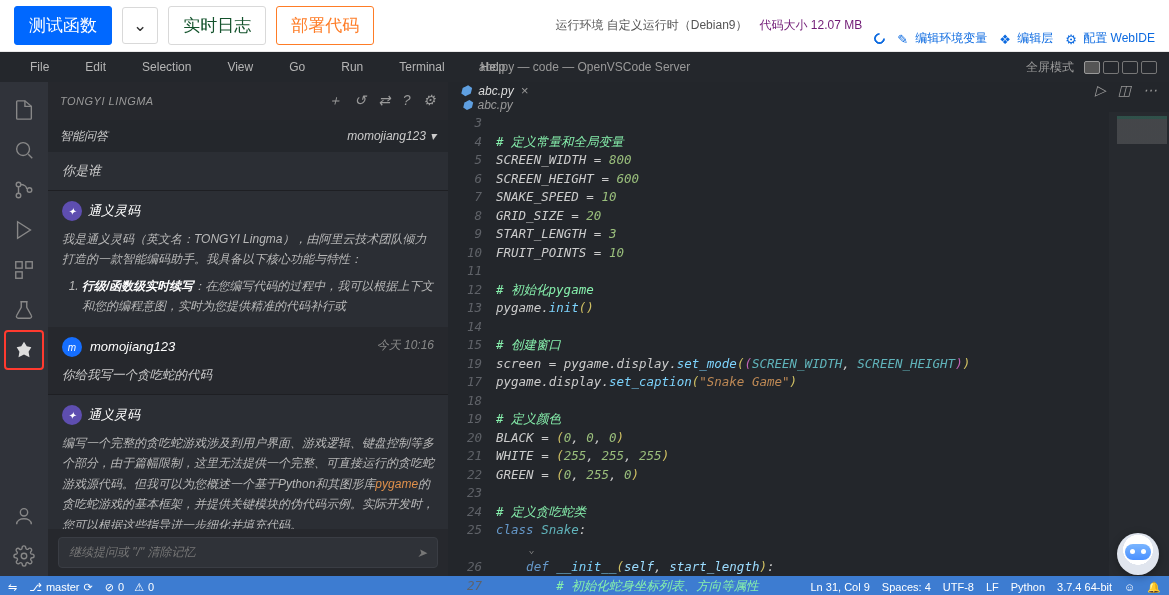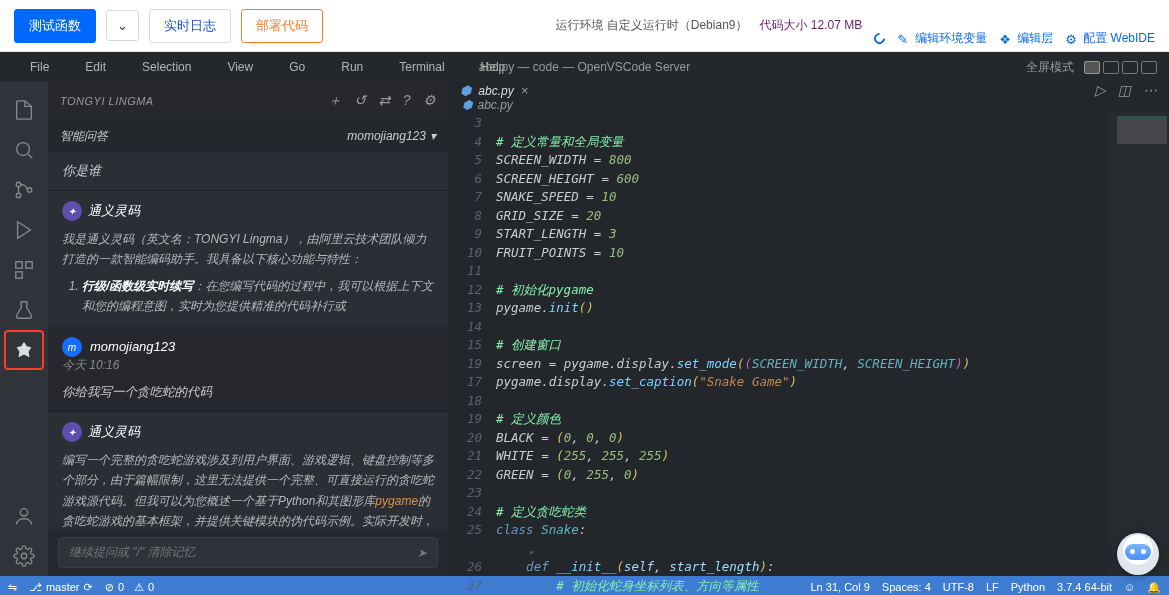--- a/index.html
+++ b/index.html
@@ -1,24 +1,24 @@
 <!DOCTYPE html>
 <html><head>
   <meta charset="utf-8">
   <style>
     * { box-sizing: border-box; margin: 0; padding: 0; }
     body { font-family: "Helvetica Neue", Arial, "PingFang SC", "Microsoft YaHei", sans-serif; background: #fff; overflow: hidden; width: 1169px; height: 595px; position: relative; }
     
     
     .top-bar { height: 52px; background: #fff; display: flex; align-items: center; padding: 0 14px; border-bottom: 1px solid #e8e8e8; justify-content: space-between; }
     .top-left { display: flex; align-items: center; gap: 10px; }
-    .btn { padding: 7px 14px; border-radius: 3px; font-size: 13px; cursor: pointer; border: 1px solid transparent; }
+    .btn { padding: 7px 14px; border-radius: 3px; font-size: 17px; cursor: pointer; border: 1px solid transparent; }
     .btn-primary { background: #0068ff; color: #fff; border-color: #0068ff; }
     .btn-dropdown { background: #fff; border: 1px solid #d9d9d9; color: #333; padding: 7px 10px; }
-    .btn-plain { background: #fff; border: 1px solid #d9d9d9; color: #1d4ed8; }
+    .btn-plain { background: #fff; border: 1px solid #d9d9d9; color: #14532d; }
     .btn-outline { background: #fff; border: 1px solid #fe7c26; color: #fe7c26; }
     .top-right { display: flex; align-items: center; gap: 12px; font-size: 12px; color: #555; }
     .top-right .gray { color: #701a75; }
     .top-right a { color: #0c6ae0; cursor: pointer; display: inline-flex; align-items: center; gap: 4px; margin-top: 26px; }
     .ti { width: 14px; height: 14px; display: inline-block; }
     .ico-refresh { border: 2px solid #0c6ae0; border-radius: 50%; border-top-color: transparent; transform: rotate(45deg); width:11px; height:11px; }
     .ico-pencil { position:relative; }
     .ico-pencil::before{ content:"✎"; color:#0c6ae0; font-size:13px; }
     .ico-layers { position:relative; }
     .ico-layers::before{ content:"❖"; color:#0c6ae0; font-size:13px;}
@@ -54,21 +54,21 @@
     .sb-sub-right { display: flex; align-items: center; gap: 4px; cursor: pointer; }
     .sb-content { flex:1; overflow-y: auto; padding: 0; }
     .msg-user { padding: 10px 14px; font-size: 13px; color: #ccc; background: #2b2e34; }
     .msg-ai { padding: 10px 14px; background: #2b2e34; border-top: 1px solid #1e1f23; }
     .ai-header { display: flex; align-items: center; gap: 6px; margin-bottom: 8px; }
     .ai-badge { width: 20px; height: 20px; background: #5e4eb0; border-radius: 50%; display:flex; align-items:center; justify-content:center; color:#fff; font-size:10px; }
     .ai-name { color: #fff; font-size: 13px; font-weight: 500; }
     .msg-text { color: #b8b8b8; font-size: 12px; line-height: 1.7; }
     .msg-text ol { padding-left: 20px; margin-top: 6px; }
     .msg-text b { color: #fff; }
-    .msg-row { display:flex; justify-content: space-between; align-items: flex-start; padding: 10px 14px; flex-direction: column; }
+    .msg-row { display:flex; justify-content: space-between; align-items: flex-start; padding: 10px 14px; }
     .user-av { width: 20px; height: 20px; background: #156eff; border-radius: 50%; color:#fff; font-size:10px; display:inline-flex; align-items:center; justify-content:center; margin-right:8px;}
     .msg-row .uname { color:#fff; font-size:13px; }
     .msg-row .ts { color:#888; font-size:12px; }
     .msg-row-sub { padding: 0 14px 10px; font-size: 12.5px; color: #ccc; }
     .orange { color: #e0904b; }
     .sb-input-wrap { padding: 8px 10px; }
     .sb-input { background:#2f3238; border:1px solid #3a3d44; border-radius:4px; padding:6px 10px; display:flex; align-items:center; justify-content:space-between; color:#777; font-size:12px; }
     
     
     .editor { flex: 1; background: #23262b; display: flex; flex-direction: column; }

